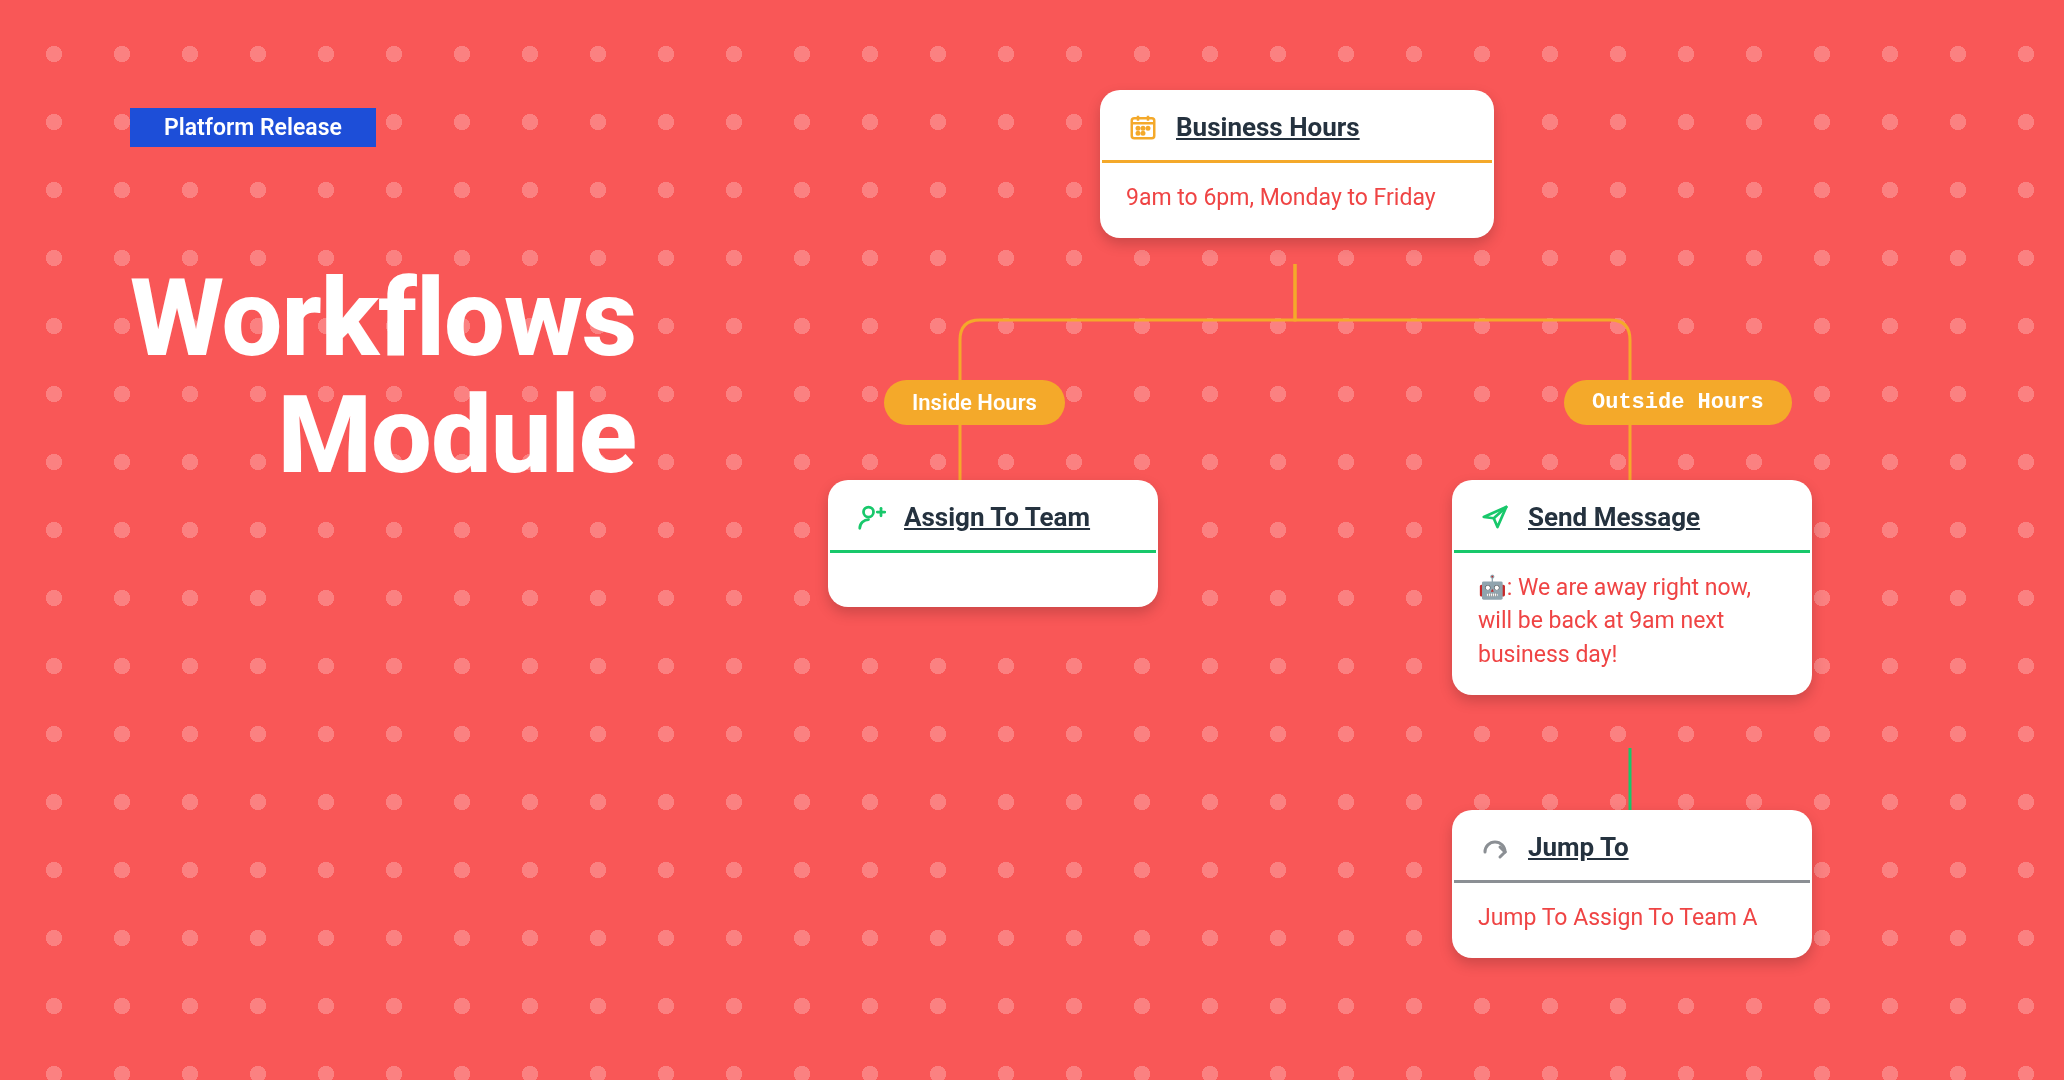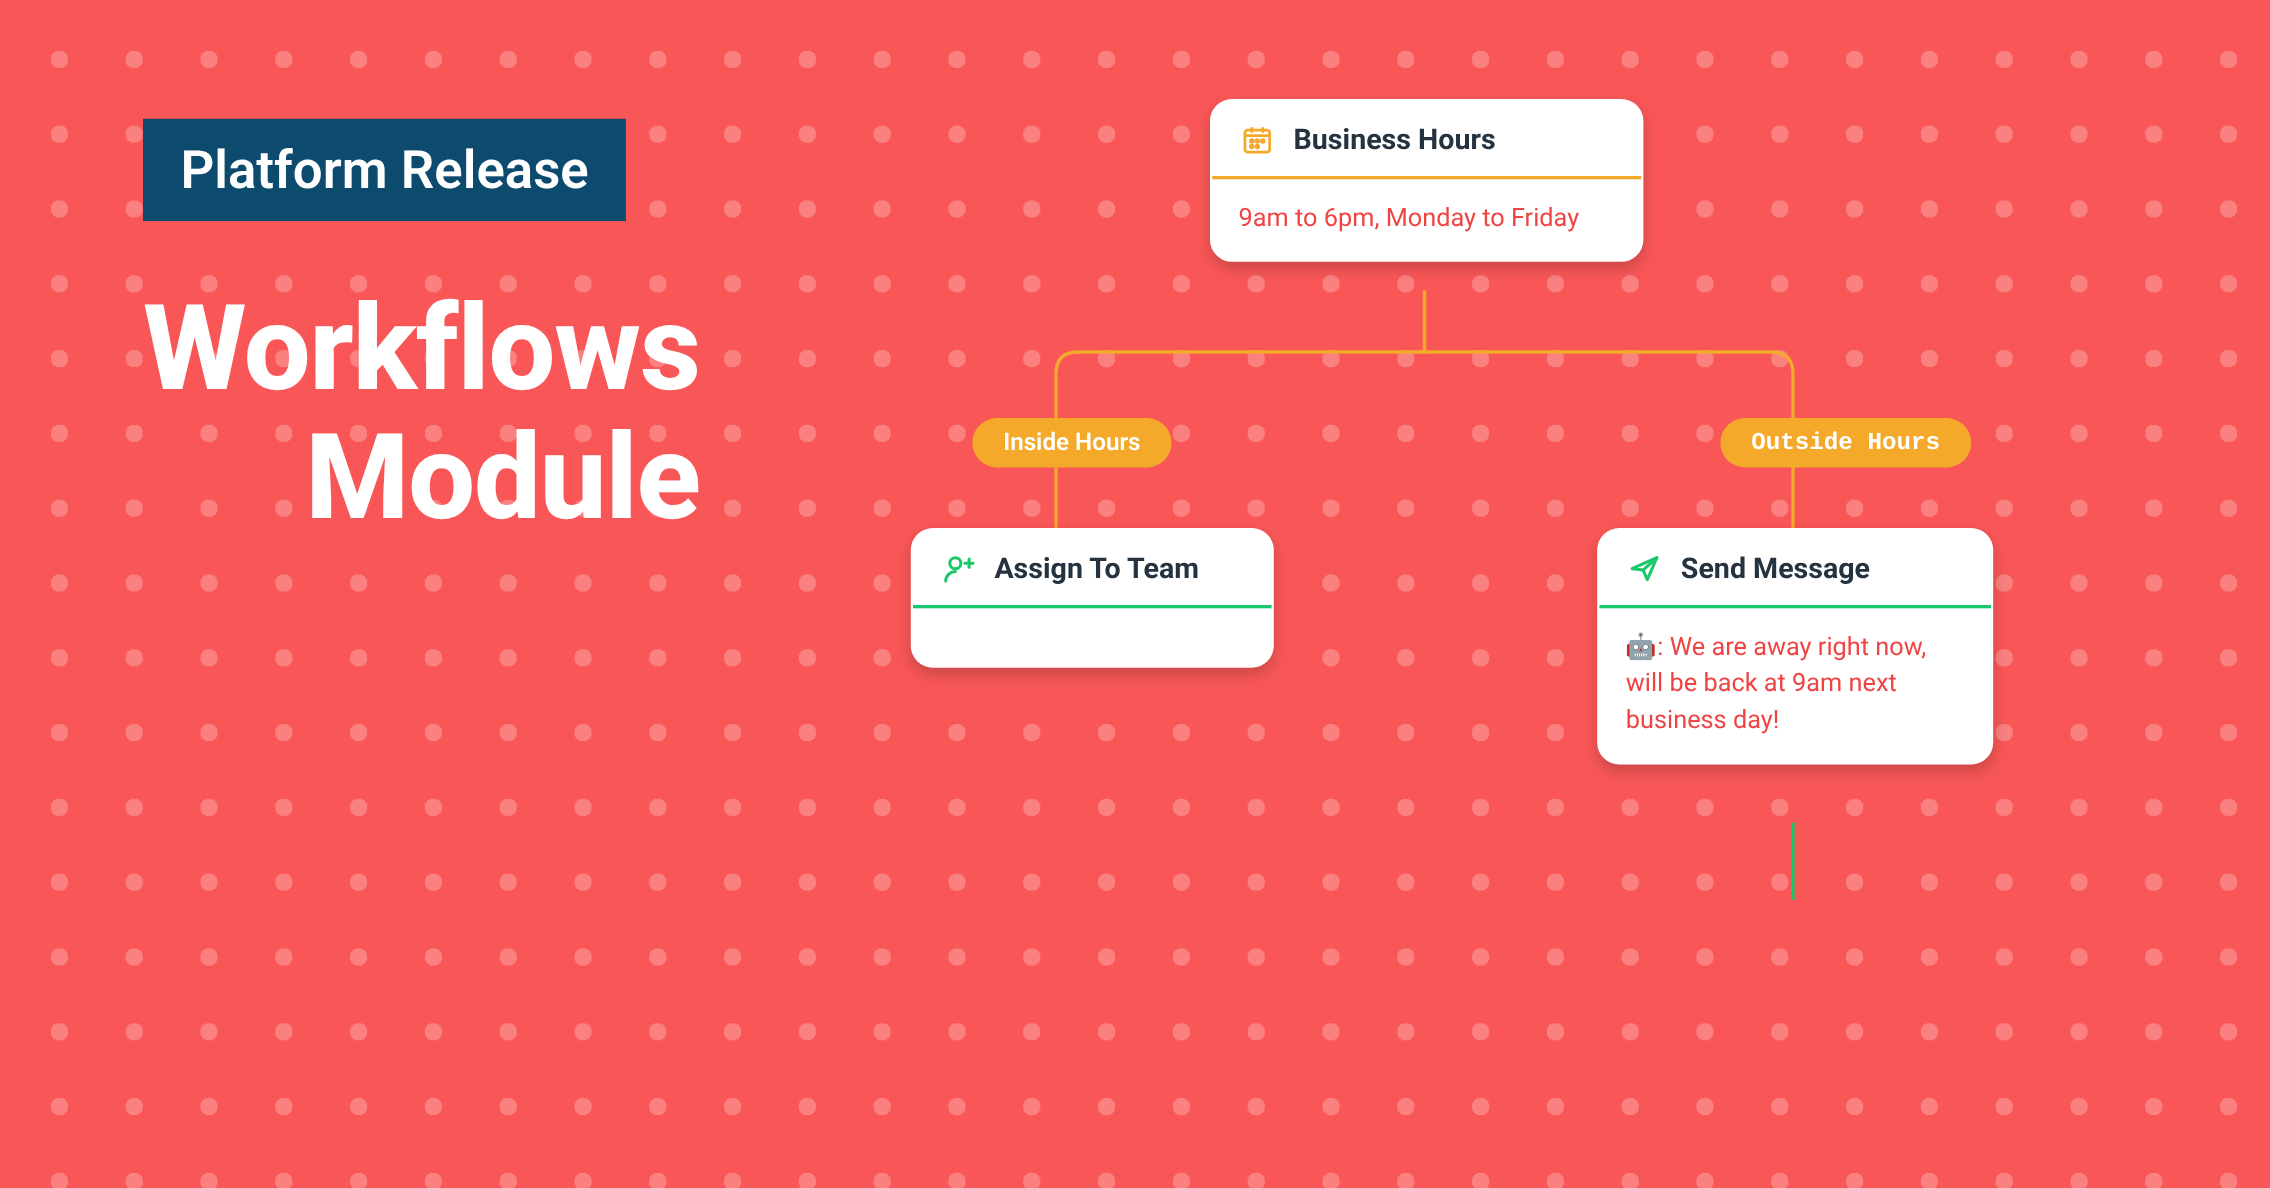--- a/index.html
+++ b/index.html
@@ -16,25 +16,25 @@
     position: absolute;
     inset: 0;
     background-image: radial-gradient(circle, rgba(255,255,255,0.25) 8px, transparent 8px);
     background-size: 68px 68px;
     background-position: 20px 20px;
   }
   .badge {
     position: absolute;
     left: 130px;
     top: 108px;
-    background: #0c4a6e;
+    background: #1d4ed8;
     color: #fff;
-    font-size: 48px;
+    font-size: 23px;
     font-weight: 600;
-    padding: 18px 34px;
+    padding: 6px 34px;
   }
   .headline {
     position: absolute;
     left: 130px;
     top: 260px;
     color: #fff;
     font-size: 108px;
     font-weight: 800;
     line-height: 1.08;
     letter-spacing: -1px;
@@ -48,21 +48,21 @@
     border-radius: 20px;
     box-shadow: 0 6px 14px rgba(0,0,0,0.18);
     overflow: hidden;
   }
   .node-head {
     display: flex;
     align-items: center;
     gap: 16px;
     padding: 20px 26px 16px;
   }
-  .node-title { color: #25323f; font-size: 26px; font-weight: 700; }
+  .node-title { color: #25323f; font-size: 26px; font-weight: 700; text-decoration: underline; }
   .node-divider { height: 3px; margin: 0 2px; }
   .node-body { padding: 18px 26px 24px; color: #ef4444; font-size: 23px; line-height: 1.45; }
   .icon { width: 34px; height: 34px; display:flex; align-items:center; justify-content:center; }
   .pill {
     position: absolute;
     background: #f4a92a;
     color: #fff;
     font-size: 22px;
     font-weight: 600;
     padding: 10px 28px;
@@ -141,14 +141,27 @@
           <path d="M3 12 L21 4 L14 20 L11 13 Z"></path>
           <line x1="11" y1="13" x2="21" y2="4"></line>
         </svg>
       </span>
       <span class="node-title">Send Message</span>
     </div>
     <div class="node-divider" style="background:#18c86b"></div>
     <div class="node-body">🤖: We are away right now, will be back at 9am next business day!</div>
   </div>
 
+  <div class="node" style="left:642px; top:720px; width:360px;">
+    <div class="node-head">
+      <span class="icon">
+        <svg viewBox="0 0 24 24" width="30" height="30" fill="none" stroke="#8b8f94" stroke-width="2.4" stroke-linecap="round">
+          <path d="M4 16 A8 8 0 0 1 20 16"></path>
+          <polyline points="16,12 20,16 16,20" fill="none"></polyline>
+        </svg>
+      </span>
+      <span class="node-title">Jump To</span>
+    </div>
+    <div class="node-divider" style="background:#8b8f94"></div>
+    <div class="node-body">Jump To Assign To Team A</div>
+  </div>
 
 </div>
 
 </body></html>

